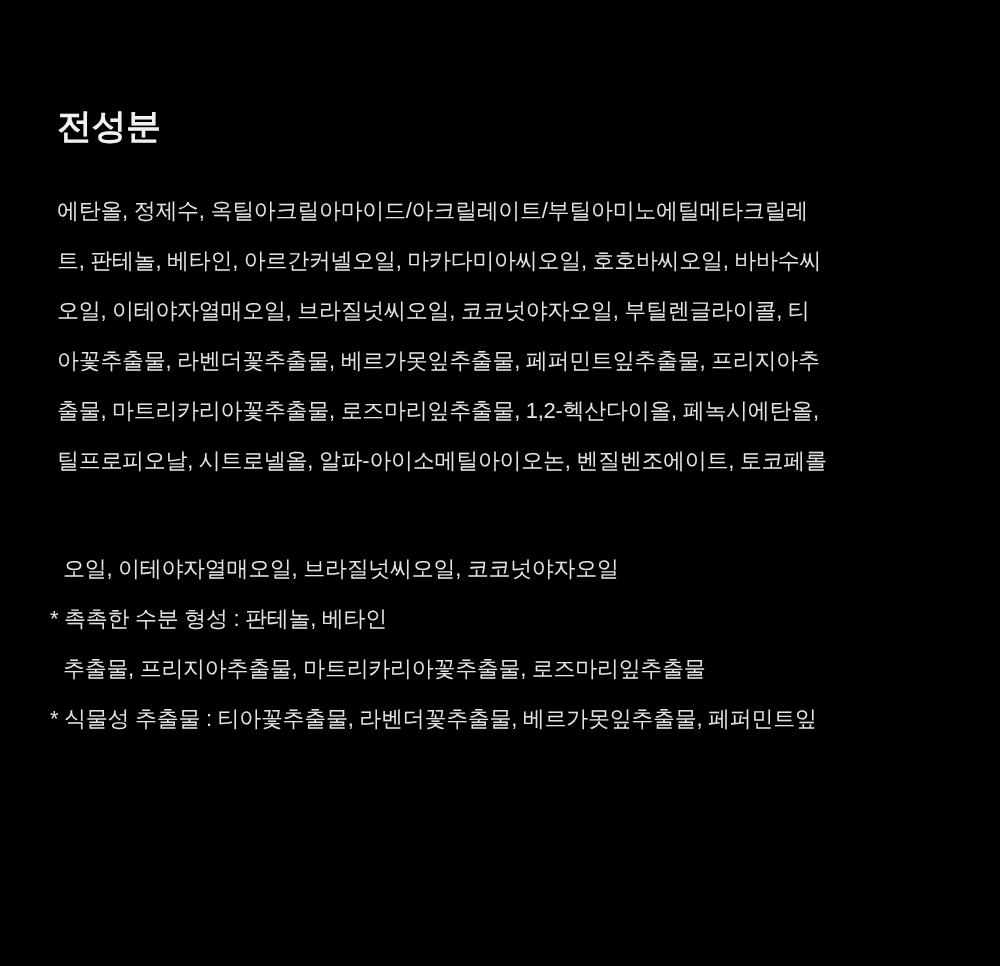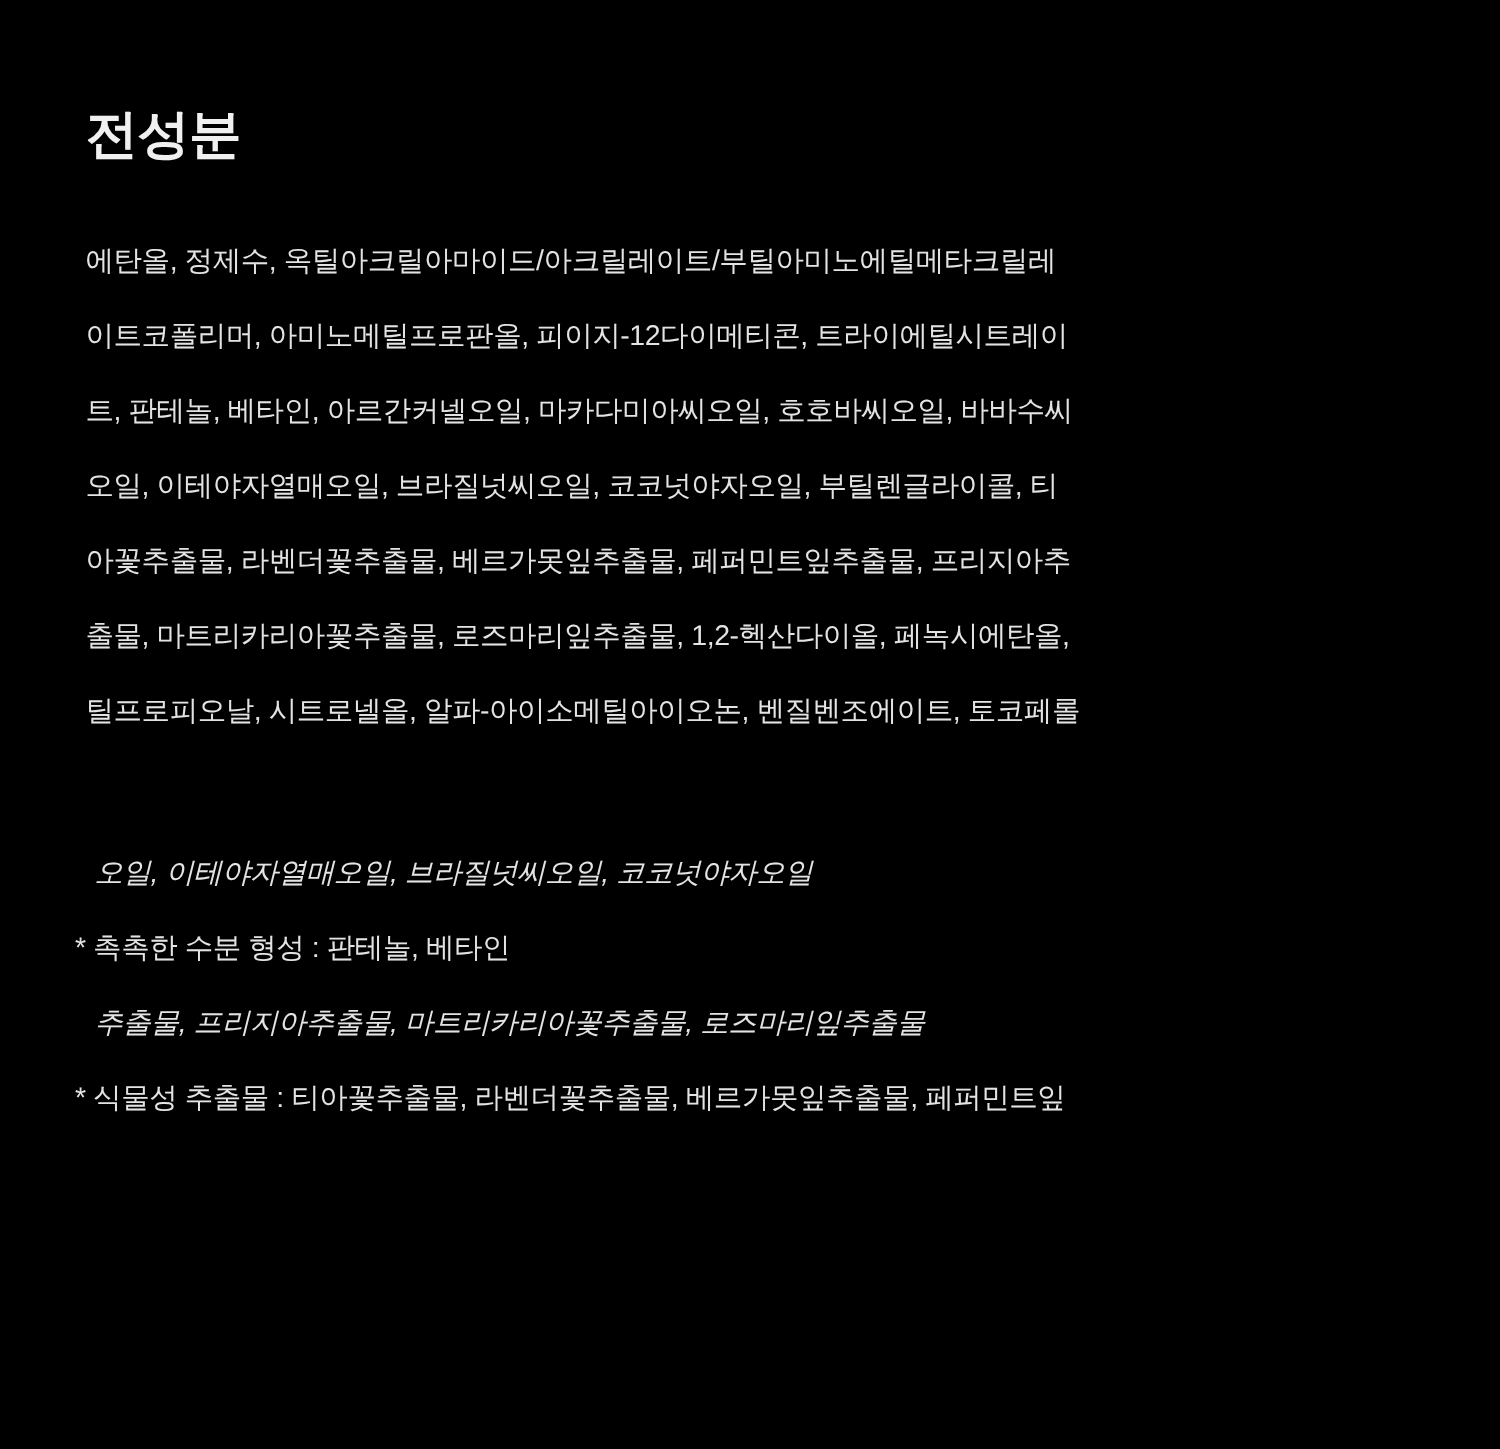--- a/index.html
+++ b/index.html
@@ -12,58 +12,56 @@
     height: 966px;
     overflow: hidden;
     font-family: "Liberation Sans", "DejaVu Sans", sans-serif;
     color: #e3e3e3;
   }
   .wrap {
     padding: 0 50px 0 57px;
     box-sizing: border-box;
   }
   .section-title {
-    margin-top: 68px;
+    margin-top: 104px;
     font-size: 35px;
     line-height: 44px;
     font-weight: 700;
     color: #f0f0f0;
     letter-spacing: -0.5px;
   }
   .ingredients {
     margin-top: 38px;
   }
   .ingredients .line,
   .notes .line {
-    font-size: 19px;
+    font-size: 22px;
     line-height: 50px;
     height: 50px;
     white-space: nowrap;
     letter-spacing: -0.3px;
     color: #e3e3e3;
   }
   .notes {
     margin-top: 58px;
     margin-left: -7px; 
   }
   .notes .line.cont {
     padding-left: 13px; 
-    font-style: italic;
   }
 </style>
 </head>
 <body>
 
 <div class="wrap">
 
   <div class="section-title">전성분</div>
 
   <div class="ingredients">
     <div class="line">에탄올, 정제수, 옥틸아크릴아마이드/아크릴레이트/부틸아미노에틸메타크릴레</div>
-    <div class="line">이트코폴리머, 아미노메틸프로판올, 피이지-12다이메티콘, 트라이에틸시트레이</div>
     <div class="line">트, 판테놀, 베타인, 아르간커넬오일, 마카다미아씨오일, 호호바씨오일, 바바수씨</div>
     <div class="line">오일, 이테야자열매오일, 브라질넛씨오일, 코코넛야자오일, 부틸렌글라이콜, 티</div>
     <div class="line">아꽃추출물, 라벤더꽃추출물, 베르가못잎추출물, 페퍼민트잎추출물, 프리지아추</div>
     <div class="line">출물, 마트리카리아꽃추출물, 로즈마리잎추출물, 1,2-헥산다이올, 페녹시에탄올,</div>
     <div class="line">틸프로피오날, 시트로넬올, 알파-아이소메틸아이오논, 벤질벤조에이트, 토코페롤</div>
   </div>
 
   <div class="notes">
 
     <div>

